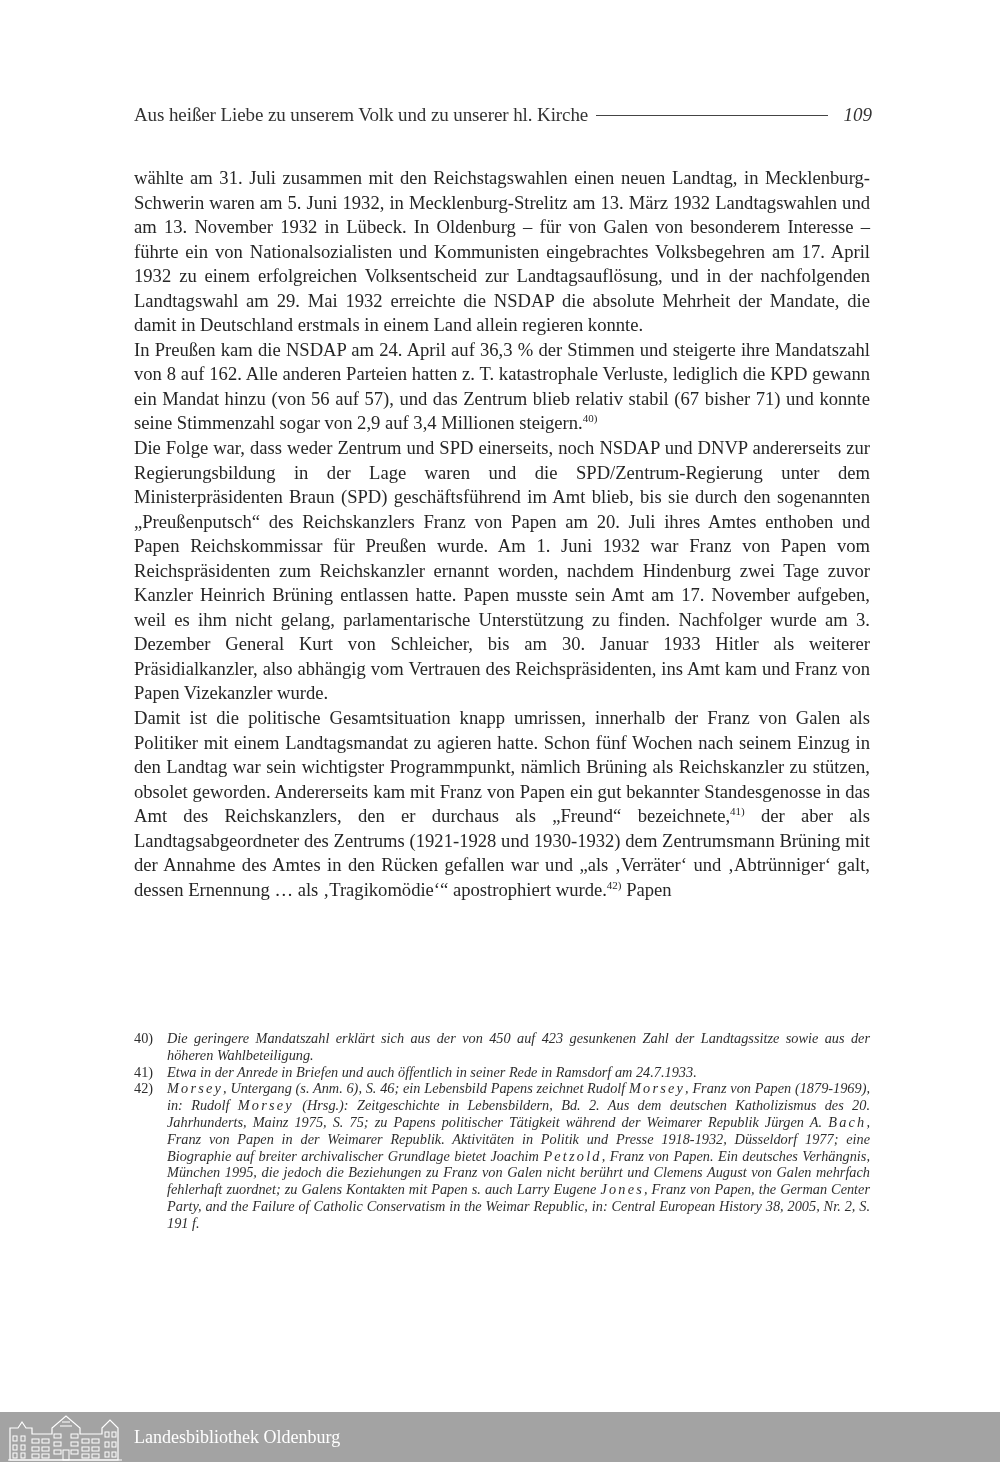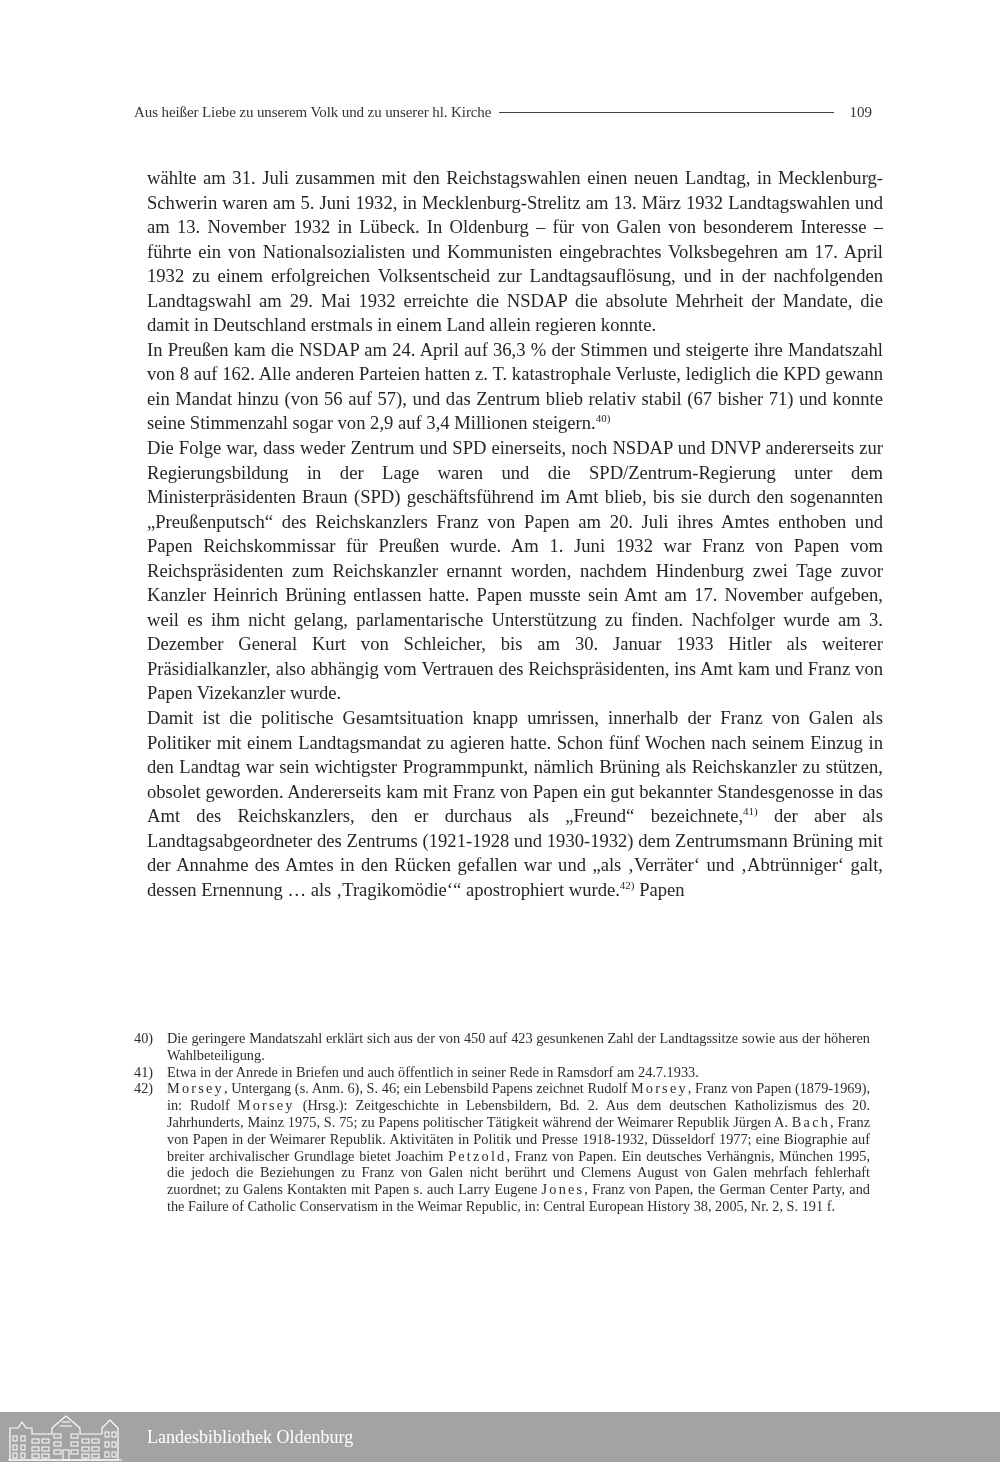--- a/index.html
+++ b/index.html
@@ -3,46 +3,46 @@
   <meta charset="utf-8">
   <style>
     html, body { margin: 0; padding: 0; }
     body {
       width: 1000px; height: 1462px; position: relative; overflow: hidden;
       background: #ffffff; color: #2a2a2a;
       font-family: "Liberation Serif", "DejaVu Serif", serif;
     }
     .page-header {
       position: absolute; left: 134px; top: 104px; width: 738px;
-      display: flex; align-items: center; font-size: 15px; color: #333;
+      display: flex; align-items: center; font-size: 19px; color: #333;
     }
     .page-header .title { white-space: nowrap; letter-spacing: -0.1px; }
     .page-header .rule { flex: 1; height: 1px; background: #444; margin: 0 16px 0 8px; }
-    .page-header .num { white-space: nowrap; }
+    .page-header .num { white-space: nowrap; font-style: italic; }
 
     .body-text {
-      position: absolute; left: 147px; top: 166px; width: 736px;
+      position: absolute; left: 134px; top: 166px; width: 736px;
       font-size: 18.6px; line-height: 24.55px; text-align: justify;
       hyphens: manual; color: #262626;
     }
     .body-text p { margin: 0; }
     sup { font-size: 11px; vertical-align: 7px; line-height: 0; }
 
     .footnotes {
       position: absolute; left: 134px; top: 1030px; width: 736px;
       font-size: 14.3px; line-height: 16.8px; color: #2e2e2e; text-align: justify;
     }
     .fn { display: flex; margin: 0; }
     .fn .fn-num { width: 33px; flex: none; }
-    .fn .fn-text { flex: 1; }
+    .fn .fn-text { flex: 1; font-style: italic; }
     .spaced { letter-spacing: 2.2px; margin-top: 29px; }
 
     .footer-bar {
       position: absolute; left: 0; top: 1412px; width: 1000px; height: 50px;
-      background: #a3a3a3; display: flex; align-items: center; gap: 13px;
+      background: #a3a3a3; display: flex; align-items: center;
     }
     .footer-bar .logo { width: 120px; height: 50px; margin-left: 6px; flex: none; }
     .footer-bar .lib-name {
       color: #ffffff; font-size: 18px; margin-left: 8px;
       font-family: "Liberation Serif", "DejaVu Serif", serif;
     }
   </style>
 </head>
 <body>
 

